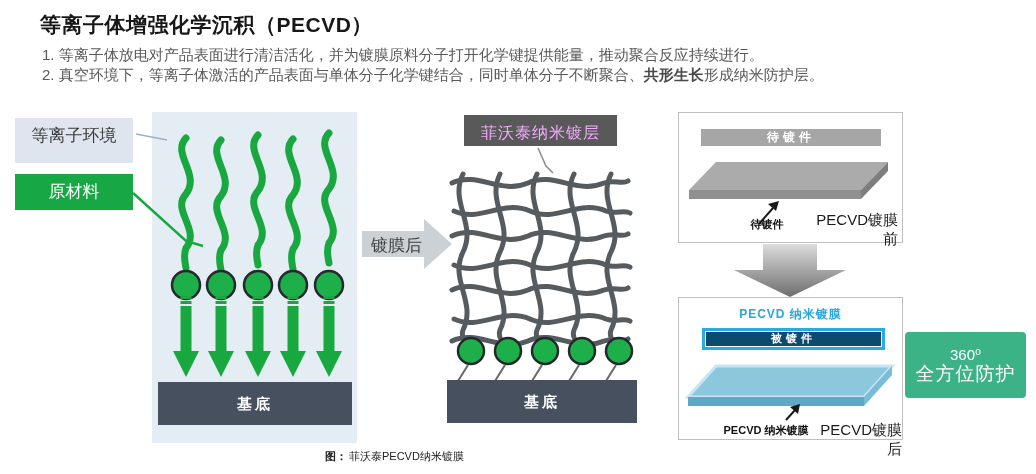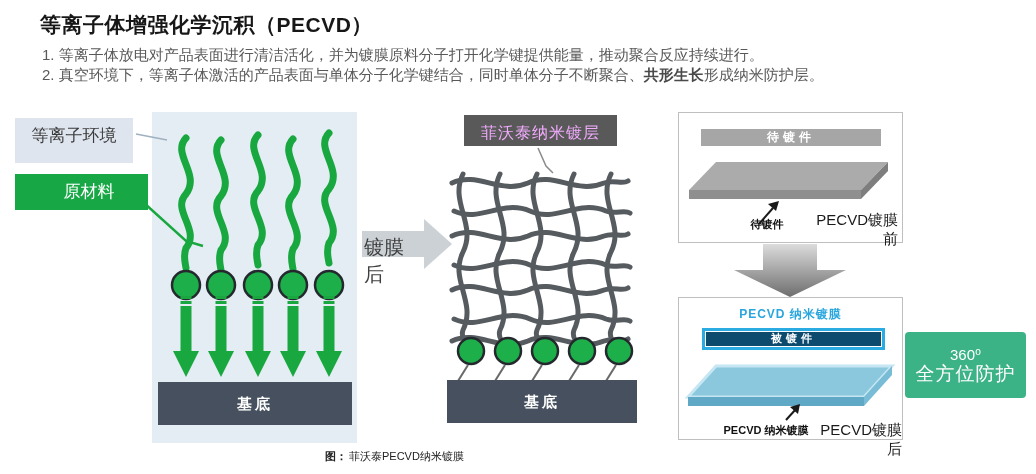--- a/index.html
+++ b/index.html
@@ -9,31 +9,31 @@
   .z1{z-index:1;} .z2{z-index:2;} .z3{z-index:3;}
 
   .title{left:40px;top:11px;font-size:21px;font-weight:700;color:#171717;letter-spacing:0.5px;}
   .desc{left:42px;font-size:15px;color:#595959;white-space:nowrap;}
   .desc b{color:#4a4a4a;}
   .d1{top:46px;} .d2{top:66px;}
 
   .label-plasma{left:15px;top:118px;width:118px;height:45px;background:#dee5ef;color:#3a3a3a;
     font-size:17px;text-align:center;line-height:35px;}
   .label-material{left:15px;top:174px;width:118px;height:36px;background:#17a845;color:#ffffff;
-    font-size:17px;font-weight:500;text-align:center;line-height:36px;padding-left:15px;}
+    font-size:17px;font-weight:500;text-align:center;line-height:36px;}
 
   .panel-left{left:152px;top:112px;width:205px;height:331px;background:#e4edf4;}
   .substrate{background:#46505e;color:#ffffff;font-weight:700;font-size:15px;letter-spacing:3px;
     text-align:center;}
   .sub-left{left:158px;top:382px;width:194px;height:43px;line-height:43px;}
   .sub-mid{left:447px;top:380px;width:190px;height:43px;line-height:43px;}
 
   .coating-label{left:464px;top:115px;width:153px;height:31px;background:#595959;color:#f0abfc;
     font-size:16px;text-align:center;line-height:36px;letter-spacing:1px;}
-  .transition-label{left:364px;top:234px;width:58px;font-size:20px;color:#3f3f3f;text-align:left;}
+  .transition-label{left:364px;top:234px;width:58px;font-size:17px;color:#3f3f3f;text-align:right;}
 
   .panel{background:#ffffff;border:1px solid #bfbfbf;box-sizing:border-box;}
   .panel-before{left:678px;top:112px;width:225px;height:131px;}
   .panel-after{left:678px;top:297px;width:225px;height:143px;}
 
   .bar-before{left:701px;top:129px;width:180px;height:17px;background:#a6a6a6;color:#ffffff;
     font-size:12px;font-weight:700;letter-spacing:4px;text-align:center;line-height:17px;}
   .bar-after{left:702px;top:328px;width:183px;height:22px;box-sizing:border-box;background:#0c4a6e;
     border:3px solid #2aabe2;box-shadow:inset 0 0 0 1px #ffffff;color:#ffffff;font-size:11px;
     font-weight:700;letter-spacing:4px;text-align:center;line-height:15px;}

